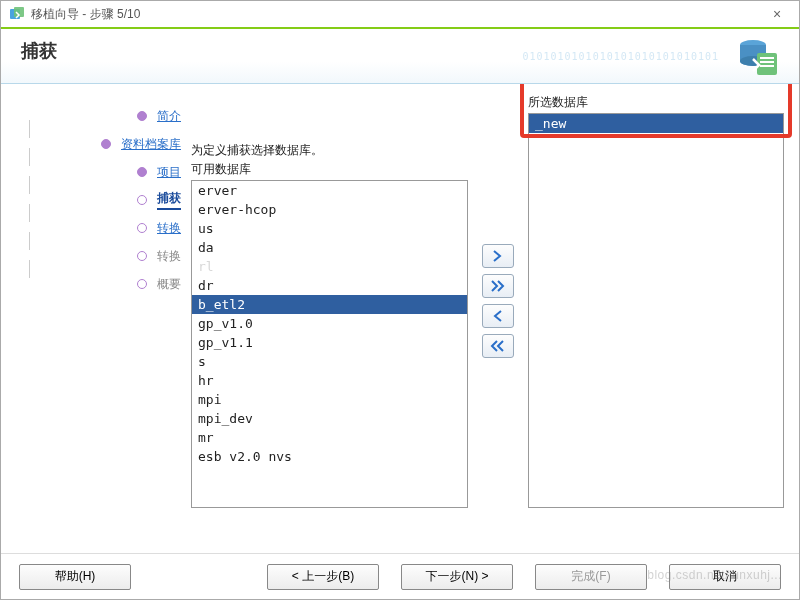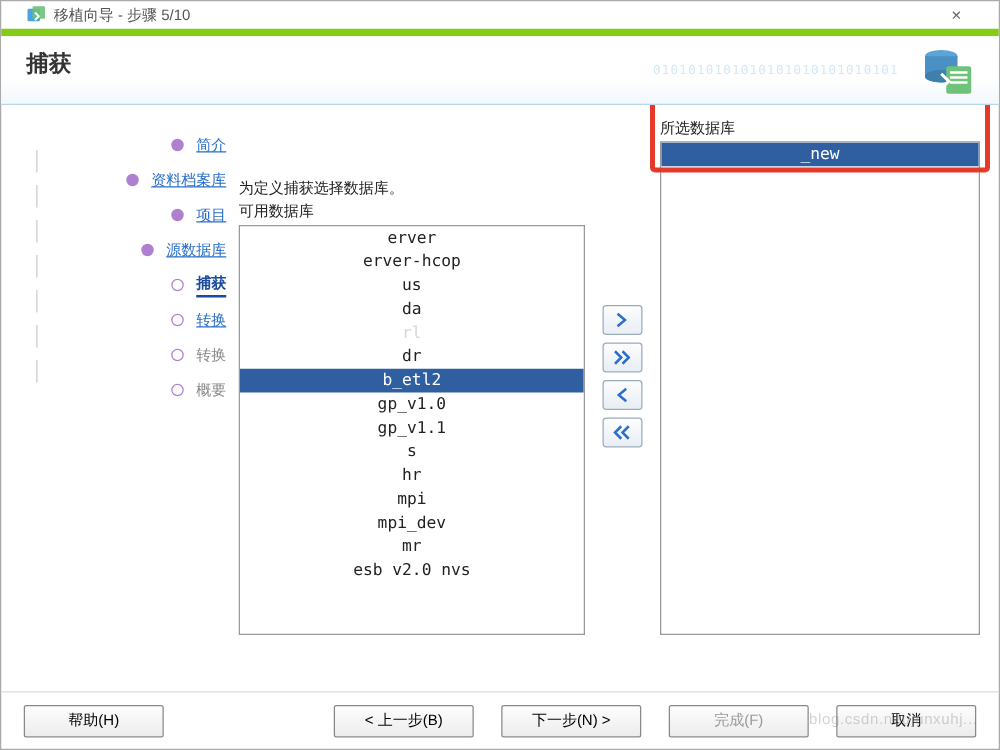--- a/index.html
+++ b/index.html
@@ -1,18 +1,18 @@
 <!DOCTYPE html>
 <html><head>
 <meta charset="utf-8">
 <style>
   * { box-sizing: border-box; margin: 0; padding: 0; }
   body { font-family: "Microsoft YaHei", "SimSun", Arial, sans-serif; font-size: 12px; background: #fff; width: 800px; height: 600px; overflow: hidden; position: relative; }
   .window { width: 800px; height: 600px; border: 1px solid #aaa; display: flex; flex-direction: column; }
-  .titlebar { height: 28px; display: flex; align-items: center; padding: 0 20px; border-bottom: 6px solid #84cc16; color: #555; justify-content: space-between; }
+  .titlebar { height: 28px; display: flex; align-items: center; padding: 0 8px; border-bottom: 2px solid #84cc16; color: #555; justify-content: space-between; }
   .titlebar .icon { width: 16px; height: 16px; margin-right: 6px; display: inline-block; }
   .titlebar .icon svg { width: 16px; height: 16px; }
   .title-text { flex: 1; font-size: 12px; }
   .close-x { width: 28px; text-align: center; font-size: 14px; color: #666; cursor: default; }
   .header-banner { height: 55px; background: linear-gradient(to bottom, #fff 0%, #fff 60%, #f2f8fc 100%); border-bottom: 1px solid #b8d8ea; position: relative; padding: 10px 20px 0 20px; }
   .header-title { font-size: 18px; font-weight: bold; color: #333; }
   .header-icon { position: absolute; right: 20px; top: 6px; width: 44px; height: 44px; }
   .header-icon svg { width: 44px; height: 44px; }
   .binary-bg { position: absolute; right: 80px; top: 22px; font-family: monospace; font-size: 10px; color: #d4e8f5; letter-spacing: 1px; }
   .body { flex: 1; display: flex; padding: 10px 15px 0 15px; overflow: hidden; }
@@ -24,21 +24,21 @@
   .step.current .label { border-bottom: 2px solid #1a4b9b; padding-bottom: 1px; }
   .step.link .label { color: #2a6fc9; text-decoration: underline; cursor: pointer; }
   .step.disabled .label { color: #888; }
   .step .line { position: absolute; left: 13px; top: 18px; width: 1px; height: 18px; background: #ccc; z-index: 1; }
   .step:last-child .line { display: none; }
   .center { flex: 1; display: flex; padding-left: 10px; }
   .col-avail { flex: 1; display: flex; flex-direction: column; }
   .instr { font-size: 12px; margin-bottom: 2px; color: #222; margin-top: 48px; }
   .col-label { font-size: 12px; margin-bottom: 2px; color: #222; }
   .listbox { flex: 1; border: 1px solid #999; background: #fff; overflow: hidden; font-family: "SimSun", monospace; font-size: 13px; line-height: 19px; }
-  .listbox .item { padding: 0 6px; white-space: nowrap; cursor: default; color: #222; text-align: center; }
+  .listbox .item { padding: 0 6px; white-space: nowrap; cursor: default; color: #222; }
   .listbox .item.sel { background: #2f5fa0; color: #fff; }
   .listbox .item.blur { color: #d8d8d8; }
   .col-btns { width: 60px; display: flex; flex-direction: column; align-items: center; justify-content: center; gap: 6px; padding: 0 8px; }
   .col-btns button { width: 32px; height: 24px; border: 1px solid #9ab; background: linear-gradient(#fdfdfd,#e8eef5); border-radius: 3px; cursor: default; color: #2a6fc9; font-weight: bold; font-size: 12px; display: flex; align-items: center; justify-content: center; }
   .col-sel { width: 256px; display: flex; flex-direction: column; position: relative; }
   .highlight-frame { position: absolute; top: -14px; left: -8px; right: -8px; height: 58px; border: 4px solid #e53a2a; border-radius: 4px; pointer-events: none; }
   .footer { height: 46px; border-top: 1px solid #ddd; display: flex; align-items: center; padding: 0 18px; gap: 22px; margin-top: 45px; }
   .footer .spacer { flex: 1; }
   .footer button { min-width: 112px; height: 26px; border: 1px solid #888; background: linear-gradient(#fdfdfd,#ececec); border-radius: 2px; font-size: 12px; cursor: default; }
   .footer button.disabled { color: #999; }
@@ -87,25 +87,20 @@
           <span class="line"></span>
         </div>
         <div class="step done link">
           <span class="dot"></span>
           <span class="label">资料档案库</span>
           <span class="line"></span>
         </div>
         <div class="step done link">
           <span class="dot"></span>
           <span class="label">项目</span>
-          <span class="line"></span>
-        </div>
-        <div class="step done link">
-          <span class="dot"></span>
-          <span class="label">源数据库</span>
           <span class="line"></span>
         </div>
         <div class="step current">
           <span class="dot"></span>
           <span class="label">捕获</span>
           <span class="line"></span>
         </div>
         <div class="step link">
           <span class="dot"></span>
           <span class="label">转换</span>

